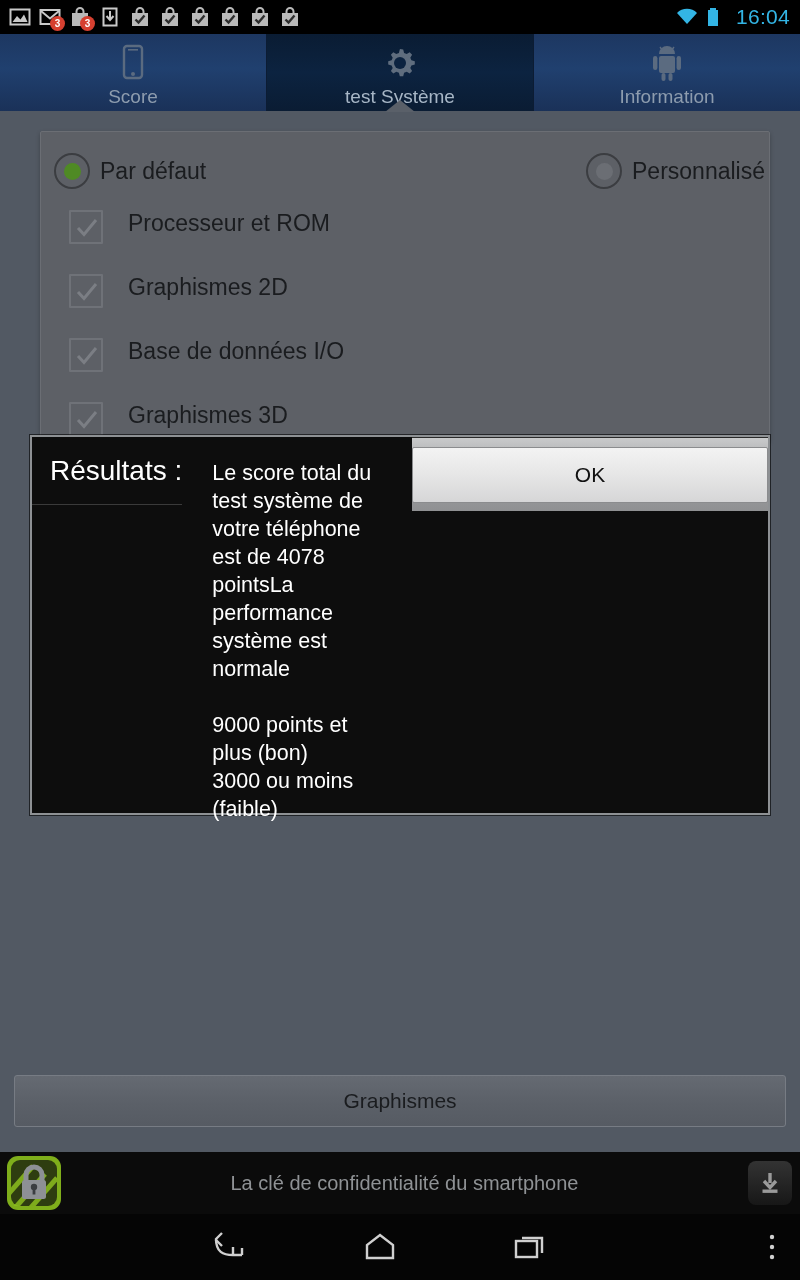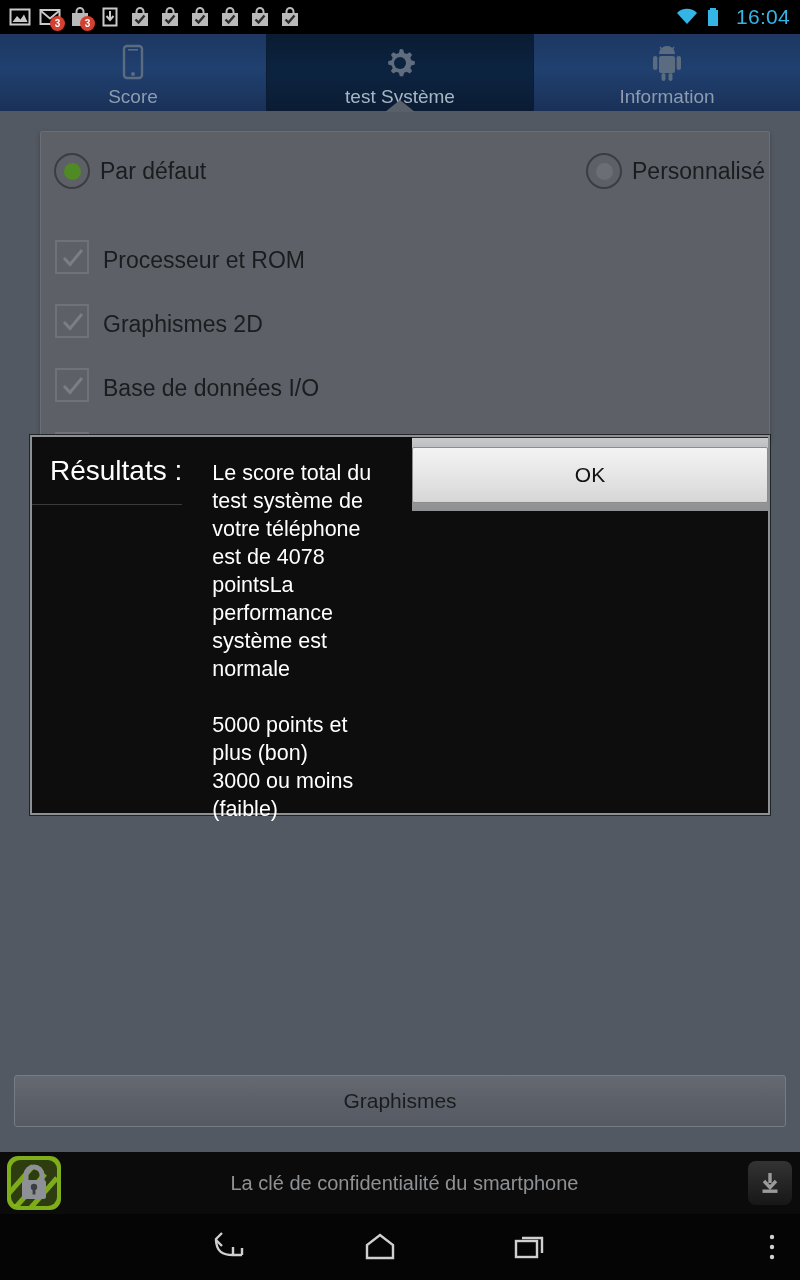--- a/index.html
+++ b/index.html
@@ -66,21 +66,21 @@
   .radio-opt.left { margin-left: 13px; }
   .radio-opt.right { position: absolute; right: 4px; }
   .radio {
     width: 36px; height: 36px; border-radius: 50%;
     border: 2px solid #3b3d41; display: flex; align-items: center; justify-content: center;
   }
   .radio .dot { width: 17px; height: 17px; border-radius: 50%; background: #6b6e74; }
   .radio.checked .dot { background: #4f8a24; }
   .radio-label { color: #1a1c1f; font-size: 23px; }
 
-  .chk-row { display: flex; align-items: flex-end; gap: 14px; padding-left: 14px; height: 64px; }
+  .chk-row { display: flex; align-items: flex-start; gap: 25px; padding-left: 28px; height: 64px; }
   .chkbox {
     width: 34px; height: 34px; border: 2px solid #6f7278; background: #5d6066;
     position: relative; border-radius: 1px;
   }
   .chkbox svg { position: absolute; left: 3px; top: 3px; }
   .chk-label { color: #1a1c1f; font-size: 23px; }
 
   
   .dialog {
     position: absolute; left: 30px; top: 435px; width: 740px; height: 380px;
@@ -380,21 +380,21 @@
         <circle cx="5" cy="27" r="2.2" fill="#d0d0d0"></circle>
       </svg>
     </div>
   </div>
 
   <div class="dialog">
     <div class="dlg-title">Résultats :</div>
     <div class="dlg-body">
       <p>Le score total du test système de votre téléphone est de 4078 pointsLa performance système est normale</p>
       <div class="dlg-gap"></div>
-      <p>5000 points et plus (bon)</p>
+      <p>9000 points et plus (bon)</p>
       <p>3000 ou moins (faible)</p>
     </div>
     <div class="dlg-footer">
       <button class="ok-btn">OK</button>
     </div>
   </div>
 
 </div>
 
 </body></html>

